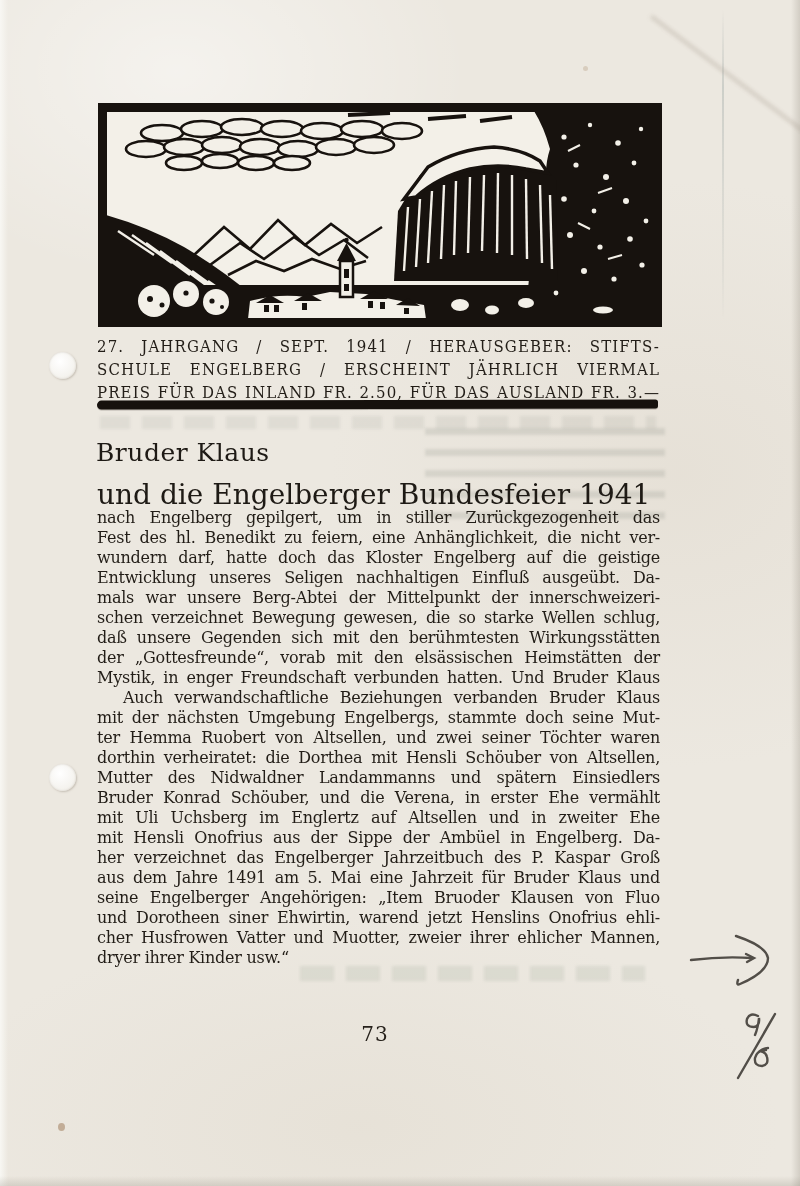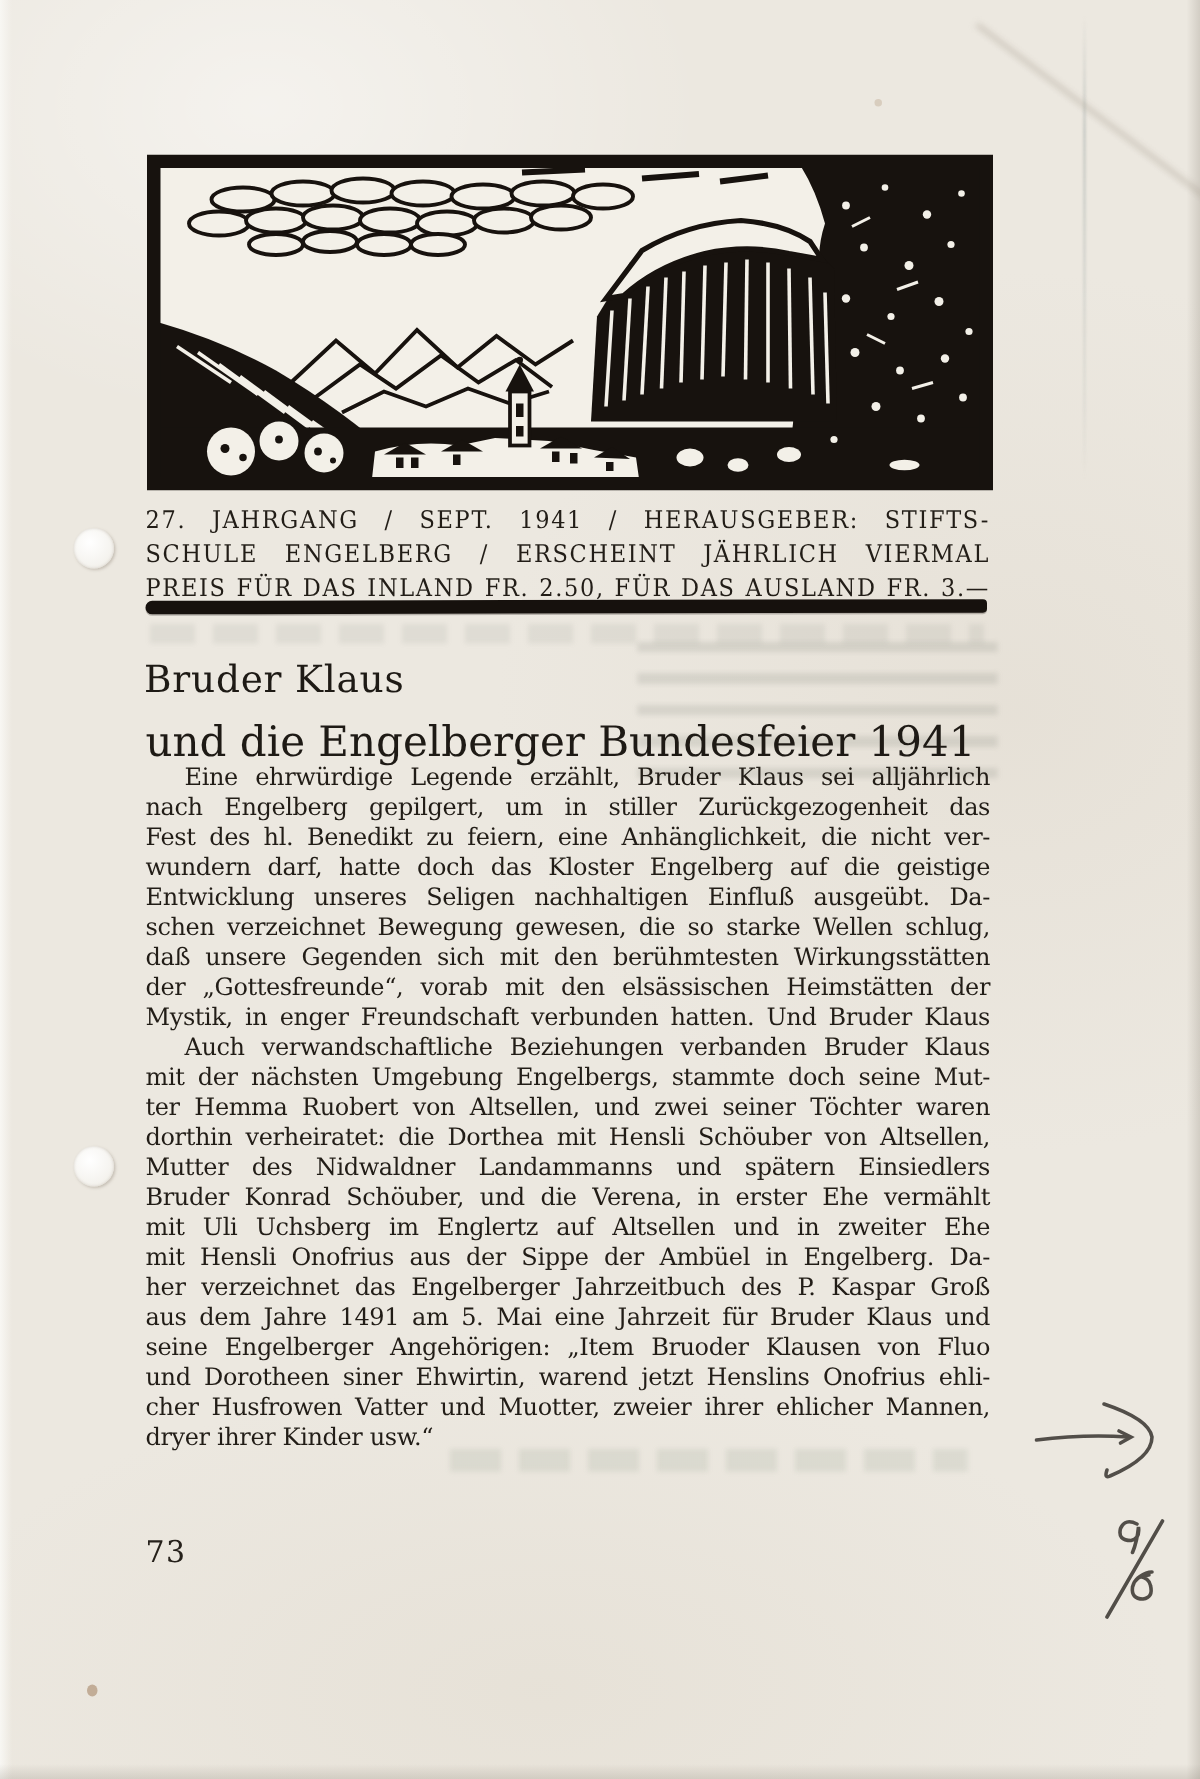--- a/index.html
+++ b/index.html
@@ -47,21 +47,21 @@
 
   .title{position:absolute;left:96px;top:438px;font-size:25px;letter-spacing:0.5px;color:#1e1a15;}
   .subtitle{position:absolute;left:97px;top:478px;font-size:28px;color:#1e1a15;}
 
   .bodytext{position:absolute;left:97px;top:508px;width:563px;
     font-size:16px;line-height:20px;letter-spacing:-0.25px;color:#221d17;}
   .bline{text-align:justify;text-align-last:justify;height:20px;}
   .bline.last{text-align-last:left;}
   .bline.first{text-indent:26px;}
 
-  .pageno{position:absolute;left:97px;top:1022px;width:556px;text-align:left;
+  .pageno{position:absolute;left:97px;top:1022px;width:556px;text-align:center;
     font-size:20px;letter-spacing:1px;color:#26211b;}
 
   .hole{position:absolute;width:27px;height:27px;border-radius:50%;
     background:radial-gradient(circle at 40% 35%, #ffffff, #f3f1ec 75%, #edeae3);
     box-shadow:1px 1px 2px rgba(128,118,102,0.35), inset 0 0 2px rgba(196,190,178,0.7);}
   .hole1{left:49px;top:352px;}
   .hole2{left:49px;top:764px;}
 
   .marginalia{position:absolute;left:678px;top:928px;width:110px;height:155px;}
 </style>
@@ -221,25 +221,25 @@
 
   <div class="bleed b2"></div>
   <div class="bleed b1"></div>
   <div class="bleed b3"></div>
 
   <div class="title">Bruder Klaus</div>
   <div class="subtitle">und die Engelberger Bundesfeier 1941</div>
 
   <div class="bodytext">
     <div class="para">
-        <div class="bline first">Eine ehrwürdige Legende erzählt, Bruder Klaus sei alljährlich</div>
         <div class="bline">nach Engelberg gepilgert, um in stiller Zurückgezogenheit das</div>
         <div class="bline">Fest des hl. Benedikt zu feiern, eine Anhänglichkeit, die nicht ver-</div>
         <div class="bline">wundern darf, hatte doch das Kloster Engelberg auf die geistige</div>
         <div class="bline">Entwicklung unseres Seligen nachhaltigen Einfluß ausgeübt. Da-</div>
+        <div class="bline">mals war unsere Berg-Abtei der Mittelpunkt der innerschweizeri-</div>
         <div class="bline">schen verzeichnet Bewegung gewesen, die so starke Wellen schlug,</div>
         <div class="bline">daß unsere Gegenden sich mit den berühmtesten Wirkungsstätten</div>
         <div class="bline">der „Gottesfreunde“, vorab mit den elsässischen Heimstätten der</div>
         <div class="bline">Mystik, in enger Freundschaft verbunden hatten. Und Bruder Klaus</div>
       </div>
     <div class="para">
         <div class="bline first">Auch verwandschaftliche Beziehungen verbanden Bruder Klaus</div>
         <div class="bline">mit der nächsten Umgebung Engelbergs, stammte doch seine Mut-</div>
         <div class="bline">ter Hemma Ruobert von Altsellen, und zwei seiner Töchter waren</div>
         <div class="bline">dorthin verheiratet: die Dorthea mit Hensli Schöuber von Altsellen,</div>

